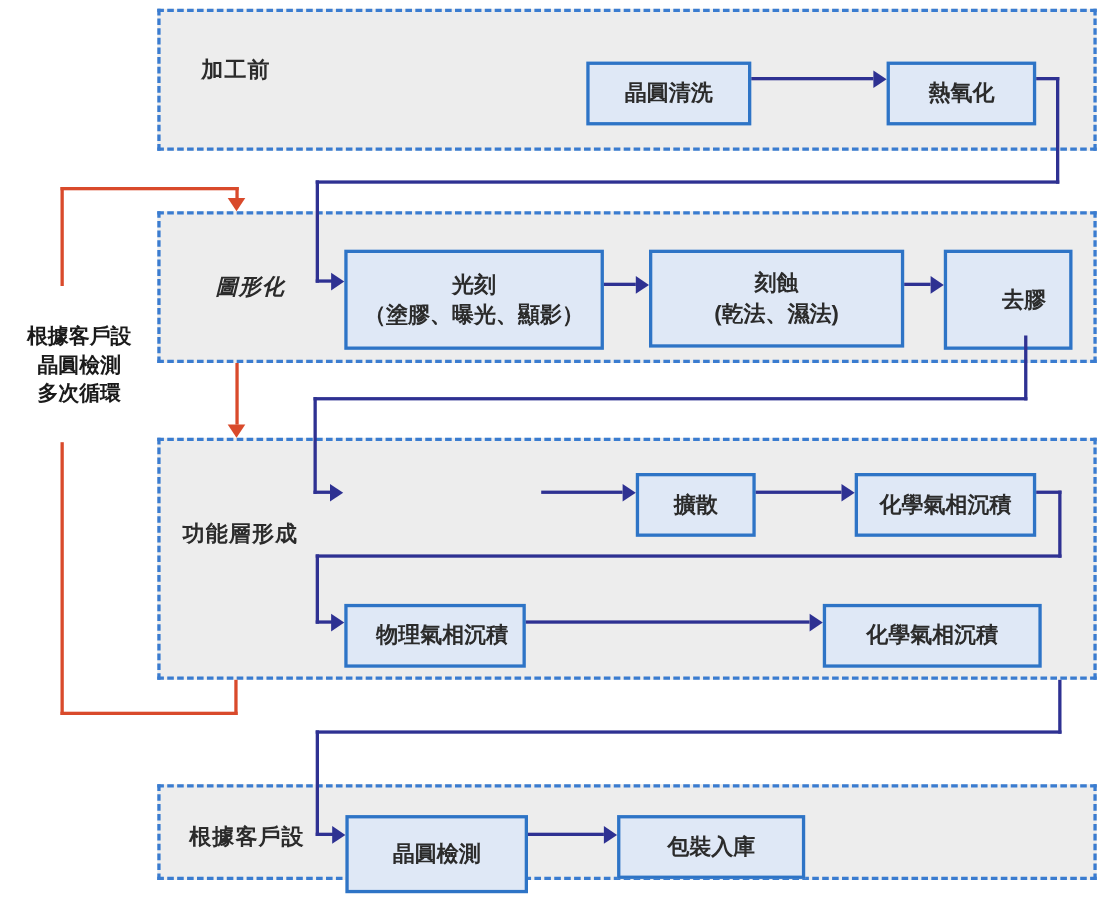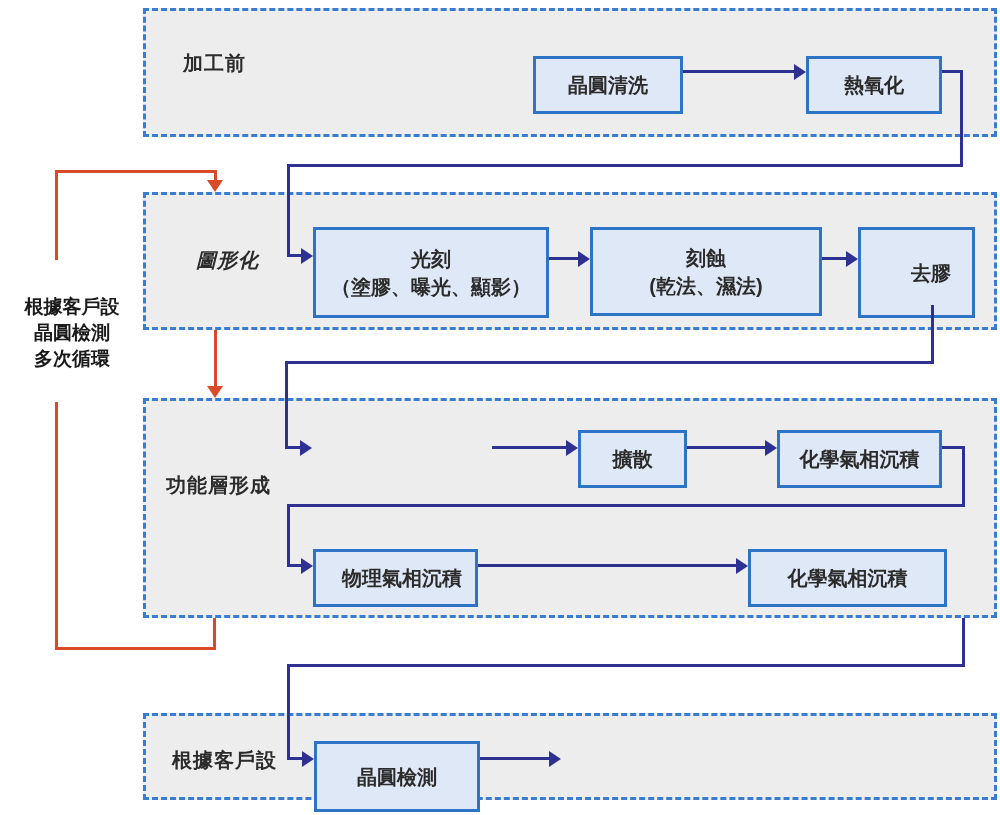--- a/index.html
+++ b/index.html
@@ -97,20 +97,23 @@
   <div class="node" style="left:313px;top:537px;width:165px;height:58px;padding-left:13px;">
     <span>物理氣相沉積</span>
   </div>
   <div class="node" style="left:748px;top:537px;width:199px;height:58px;">
     <span>化學氣相沉積</span>
   </div>
 
   <div class="node" style="left:314px;top:729px;width:166px;height:71px;">
     <span>晶圓檢測</span>
   </div>
+  <div class="node" style="left:561px;top:729px;width:171px;height:58px;">
+    <span>包裝入庫</span>
+  </div>
 
   <div class="ln" style="left:683px;top:70px;width:111px;height:3px;"></div>
   <div class="tri-r" style="left: 794px; top: 64px; border-left-color: rgb(46, 49, 146);"></div>
 
   <div class="ln" style="left:942px;top:70px;width:21px;height:3px;"></div>
   <div class="ln" style="left:960px;top:70px;width:3px;height:97px;"></div>
   <div class="ln" style="left:287px;top:164px;width:676px;height:3px;"></div>
   <div class="ln" style="left:287px;top:164px;width:3px;height:93px;"></div>
   <div class="ln" style="left:287px;top:254px;width:15px;height:3px;"></div>
   <div class="tri-r" style="left: 301px; top: 248px; border-left-color: rgb(46, 49, 146);"></div>

